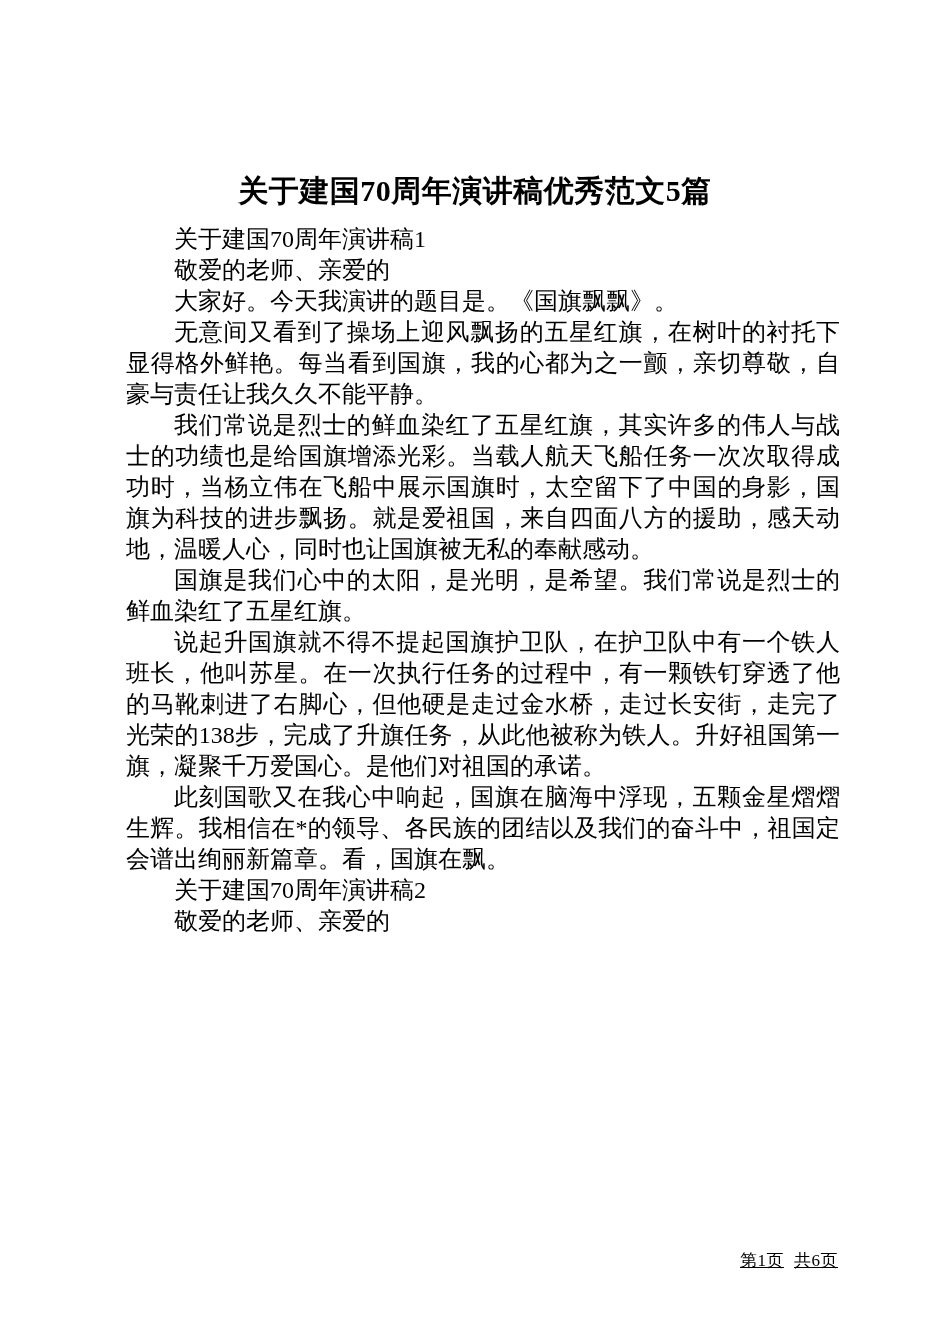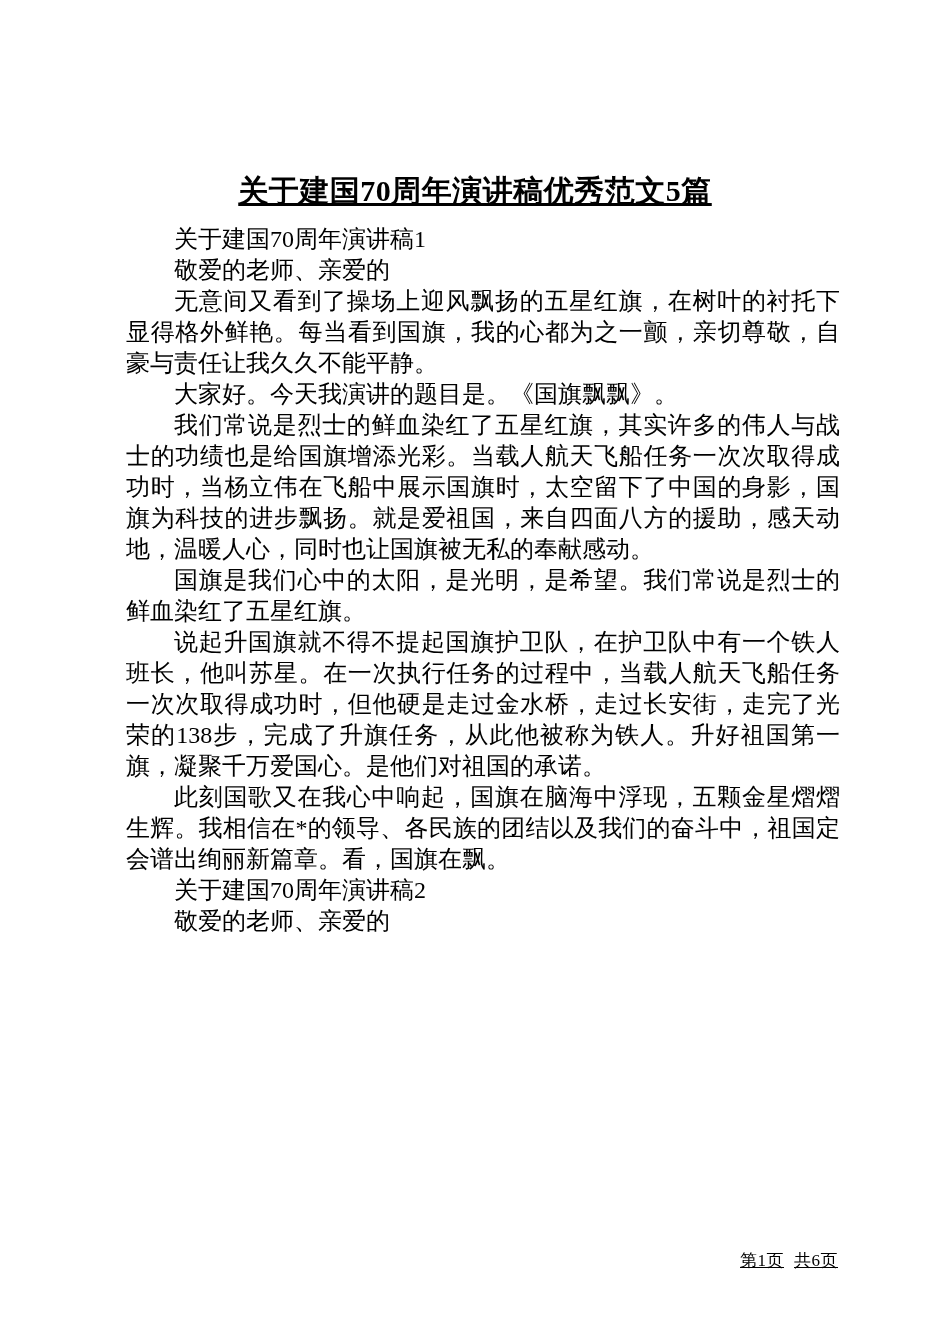--- a/index.html
+++ b/index.html
@@ -20,21 +20,20 @@
   }
   .doc-title {
     font-size: 30px;
     font-weight: bold;
     text-align: center;
     letter-spacing: 0.5px;
     line-height: 1.25;
     margin-bottom: 14px;
     font-style: italic; 
     font-style: normal;
-    text-decoration: underline;
   }
   .doc-body {
     font-size: 24px;
     line-height: 31px;
     text-align: justify;
     text-justify: inter-ideograph;
   }
   .para {
     text-indent: 2em;
     margin-left: 16px;
@@ -53,25 +52,25 @@
 </head>
 <body>
 
 <div class="page">
 
   <h1 class="doc-title">关于建国70周年演讲稿优秀范文5篇</h1>
 
   <div class="doc-body">
     <p class="para">关于建国70周年演讲稿1</p>
     <p class="para">敬爱的老师、亲爱的</p>
+    <p class="para">大家好。今天我演讲的题目是。《国旗飘飘》。</p>
     <p class="para">无意间又看到了操场上迎风飘扬的五星红旗，在树叶的衬托下显得格外鲜艳。每当看到国旗，我的心都为之一颤，亲切尊敬，自豪与责任让我久久不能平静。</p>
-    <p class="para">大家好。今天我演讲的题目是。《国旗飘飘》。</p>
     <p class="para">我们常说是烈士的鲜血染红了五星红旗，其实许多的伟人与战士的功绩也是给国旗增添光彩。当载人航天飞船任务一次次取得成功时，当杨立伟在飞船中展示国旗时，太空留下了中国的身影，国旗为科技的进步飘扬。就是爱祖国，来自四面八方的援助，感天动地，温暖人心，同时也让国旗被无私的奉献感动。</p>
     <p class="para">国旗是我们心中的太阳，是光明，是希望。我们常说是烈士的鲜血染红了五星红旗。</p>
-    <p class="para">说起升国旗就不得不提起国旗护卫队，在护卫队中有一个铁人班长，他叫苏星。在一次执行任务的过程中，当载人航天飞船任务一次次取得成功时，但他硬是走过金水桥，走过长安街，走完了光荣的138步，完成了升旗任务，从此他被称为铁人。升好祖国第一旗，凝聚千万爱国心。是他们对祖国的承诺。</p>
+    <p class="para">说起升国旗就不得不提起国旗护卫队，在护卫队中有一个铁人班长，他叫苏星。在一次执行任务的过程中，有一颗铁钉穿透了他的马靴刺进了右脚心，但他硬是走过金水桥，走过长安街，走完了光荣的138步，完成了升旗任务，从此他被称为铁人。升好祖国第一旗，凝聚千万爱国心。是他们对祖国的承诺。</p>
     <p class="para">此刻国歌又在我心中响起，国旗在脑海中浮现，五颗金星熠熠生辉。我相信在*的领导、各民族的团结以及我们的奋斗中，祖国定会谱出绚丽新篇章。看，国旗在飘。</p>
     <p class="para">关于建国70周年演讲稿2</p>
     <p class="para">敬爱的老师、亲爱的</p>
   </div>
 
   <div class="doc-footer">
     <span>第1页</span><span class="footer-sep"></span><span>共6页</span>
   </div>
 
 </div>

